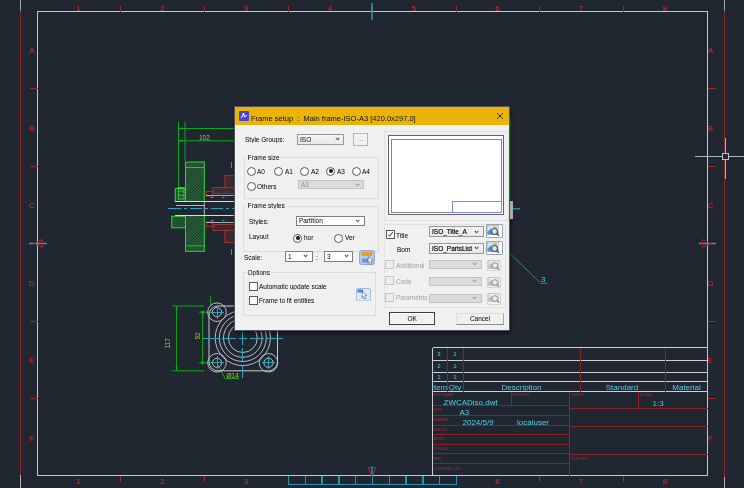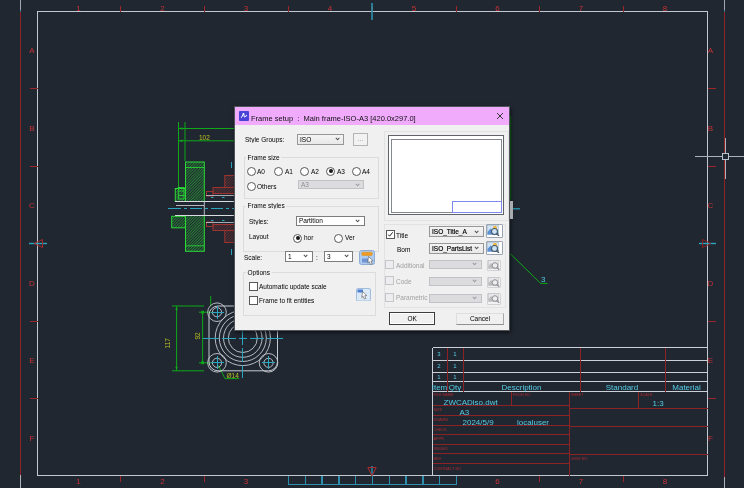--- a/index.html
+++ b/index.html
@@ -1,21 +1,21 @@
 <!DOCTYPE html>
 <html><head>
 <meta charset="utf-8">
 <style>
   html,body{margin:0;padding:0;background:#14181d;}
   #root{position:relative;width:744px;height:488px;overflow:hidden;background:#212731;
         font-family:"Liberation Sans",sans-serif;}
   #cad{position:absolute;left:0;top:0;}
   #dlg{position:absolute;left:234px;top:106px;width:274px;height:223px;background:#f0f0f0;
        border:1px solid #50555c;box-shadow:1px 2px 4px rgba(0,0,0,.55);}
-  #tbar{position:absolute;left:0;top:0;width:274px;height:17.5px;background:#f0abfc;text-decoration:underline;}
+  #tbar{position:absolute;left:0;top:0;width:274px;height:17.5px;background:#eab308;text-decoration:underline;}
   #ttxt{position:absolute;left:15.5px;top:3.5px;font-size:15px;line-height:30px;color:#111;white-space:nowrap;
         transform:scale(.5);transform-origin:0 0;}
   #ticon{position:absolute;left:4px;top:4px;}
   .lbl{position:absolute;font-size:13px;color:#000;white-space:nowrap;line-height:14px;
        transform:scale(.5);transform-origin:0 0;}
   .dlbl{color:#9fa0a2;}
   .grp{position:absolute;border:1px solid #dcdcdc;}
   .gt{position:absolute;font-size:13px;color:#000;background:#f0f0f0;padding:0 3px;line-height:14px;white-space:nowrap;
        transform:scale(.5);transform-origin:0 0;}
   .combo{position:absolute;background:linear-gradient(#f4f4f4,#e8e8e8);border:1px solid #979797;}

